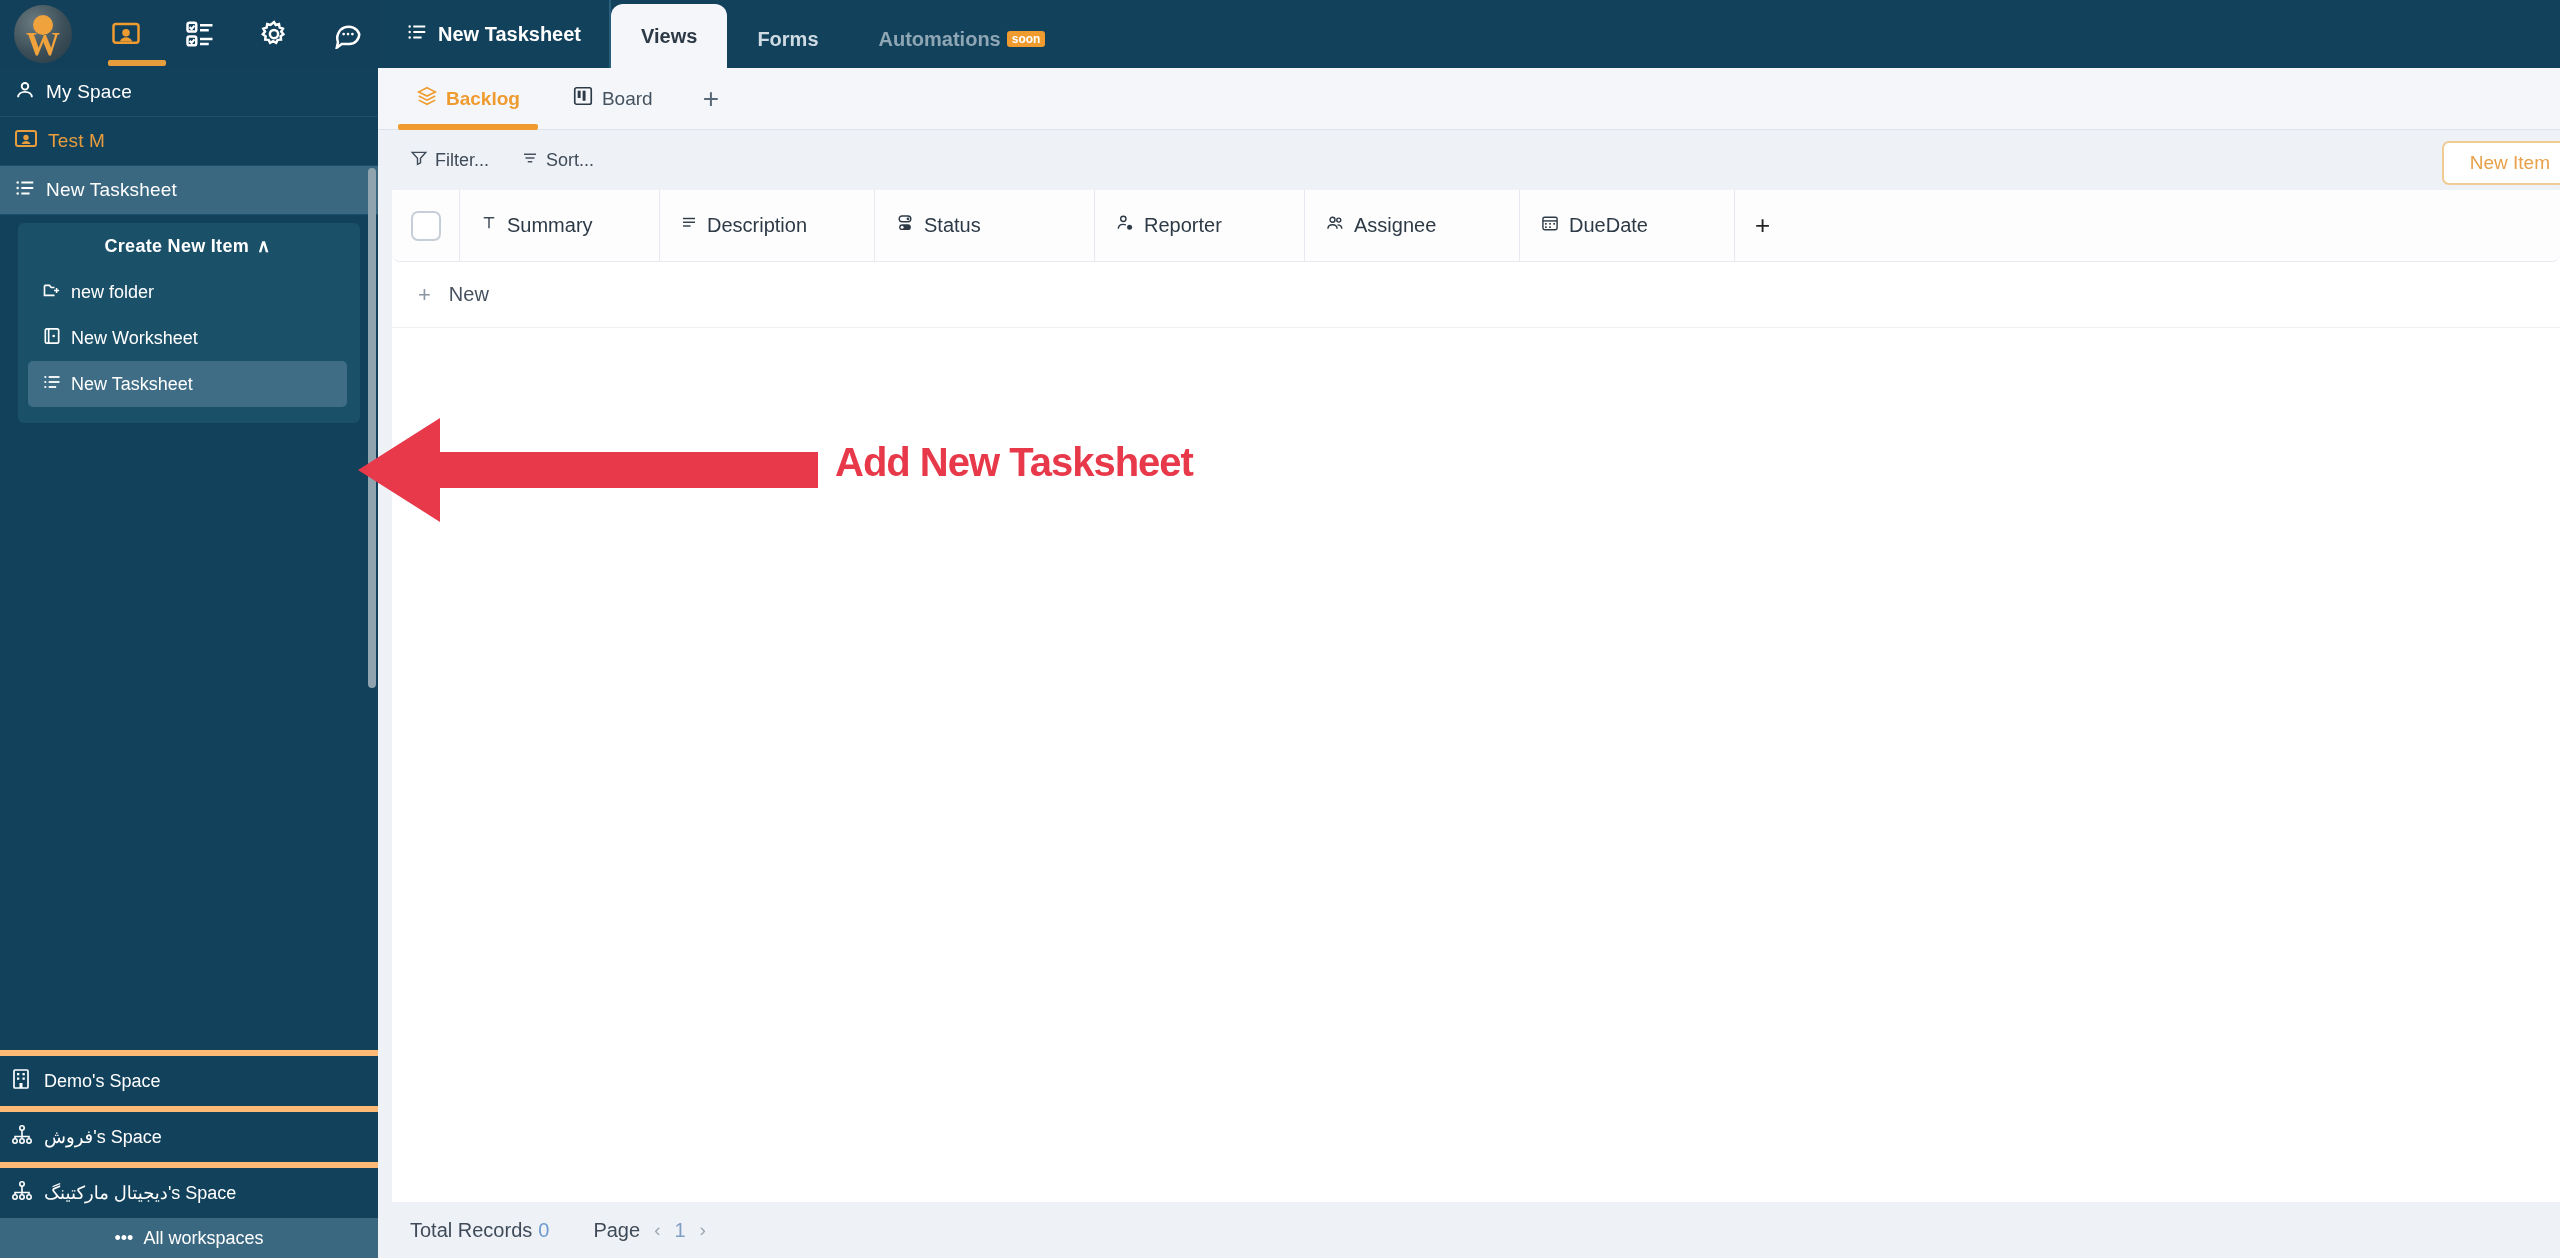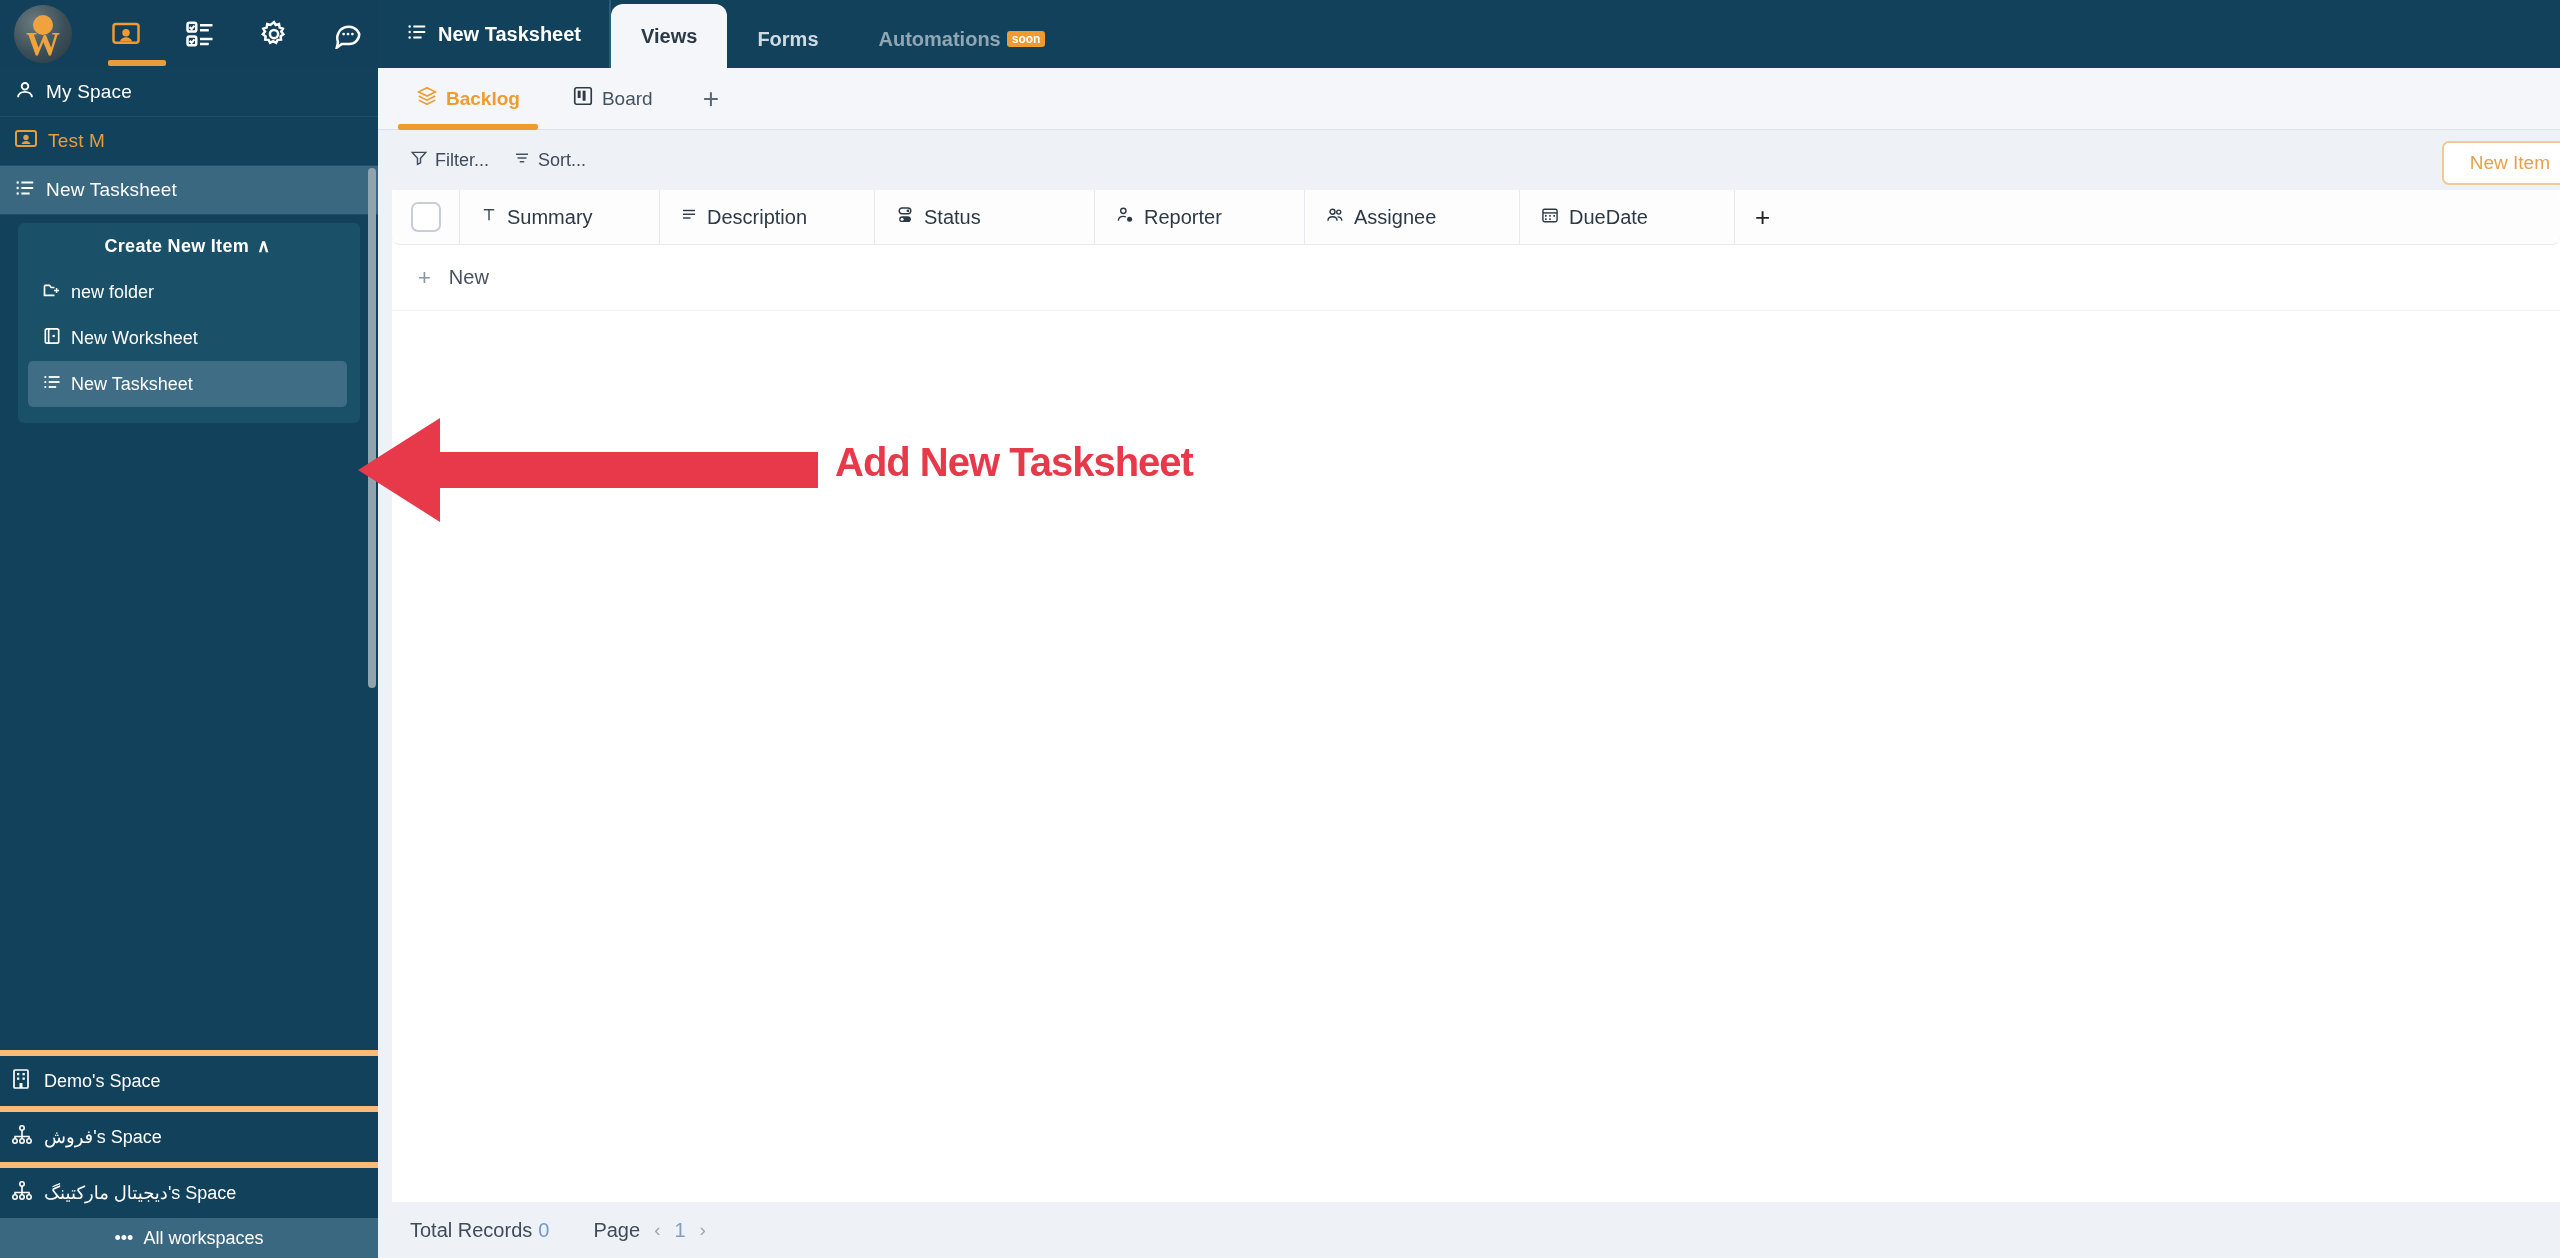--- a/index.html
+++ b/index.html
@@ -140,35 +140,35 @@
   .vtab-plus { font-size: 28px; color: #5a6775; padding: 0 16px; cursor: pointer; }
 
   .contentpane {
     flex: 1 1 auto; background: #ffffff; margin: 0 0 0 14px;
     display: flex; flex-direction: column; min-height: 0;
     border-top-left-radius: 4px;
   }
 
   .filterbar {
     height: 60px; background: #eef1f6; display: flex; align-items: center;
-    padding: 0 18px 0 18px; gap: 24px; flex: 0 0 60px; position: relative;
+    padding: 0 18px 0 18px; gap: 32px; flex: 0 0 60px; position: relative;
   }
   .fbtn {
     display: flex; align-items: center; gap: 7px;
     font-size: 18px; color: #3f4b58; cursor: pointer;
   }
   .newitem-btn {
     position: absolute; right: -18px; top: 11px;
     border: 2px solid #f0cb93; border-radius: 7px;
     color: #e8a04a; background: #ffffff; font-size: 19px;
     padding: 9px 26px; cursor: pointer; white-space: nowrap;
   }
 
   .tablewrap { flex: 1 1 auto; background: #ffffff; display: flex; flex-direction: column; min-height: 0; }
-  .thead { display: flex; height: 55px; border-bottom: 1px solid #e6e9ef; background: #fdfdfe; border-radius: 8px; }
+  .thead { display: flex; height: 72px; border-bottom: 1px solid #e6e9ef; background: #fdfdfe; border-radius: 8px; }
   .th {
     display: flex; align-items: center; gap: 9px;
     font-size: 20px; color: #2d3a46; border-right: 1px solid #e6e9ef;
     padding-left: 20px; cursor: pointer; flex: 0 0 auto;
   }
   .th.check { flex: 0 0 68px; padding-left: 0; justify-content: center; }
   .th.c-sum { flex: 0 0 200px; }
   .th.c-sta { flex: 0 0 220px; }
   .th.c-des { flex: 0 0 215px; }
   .th.c-rep { flex: 0 0 210px; }

